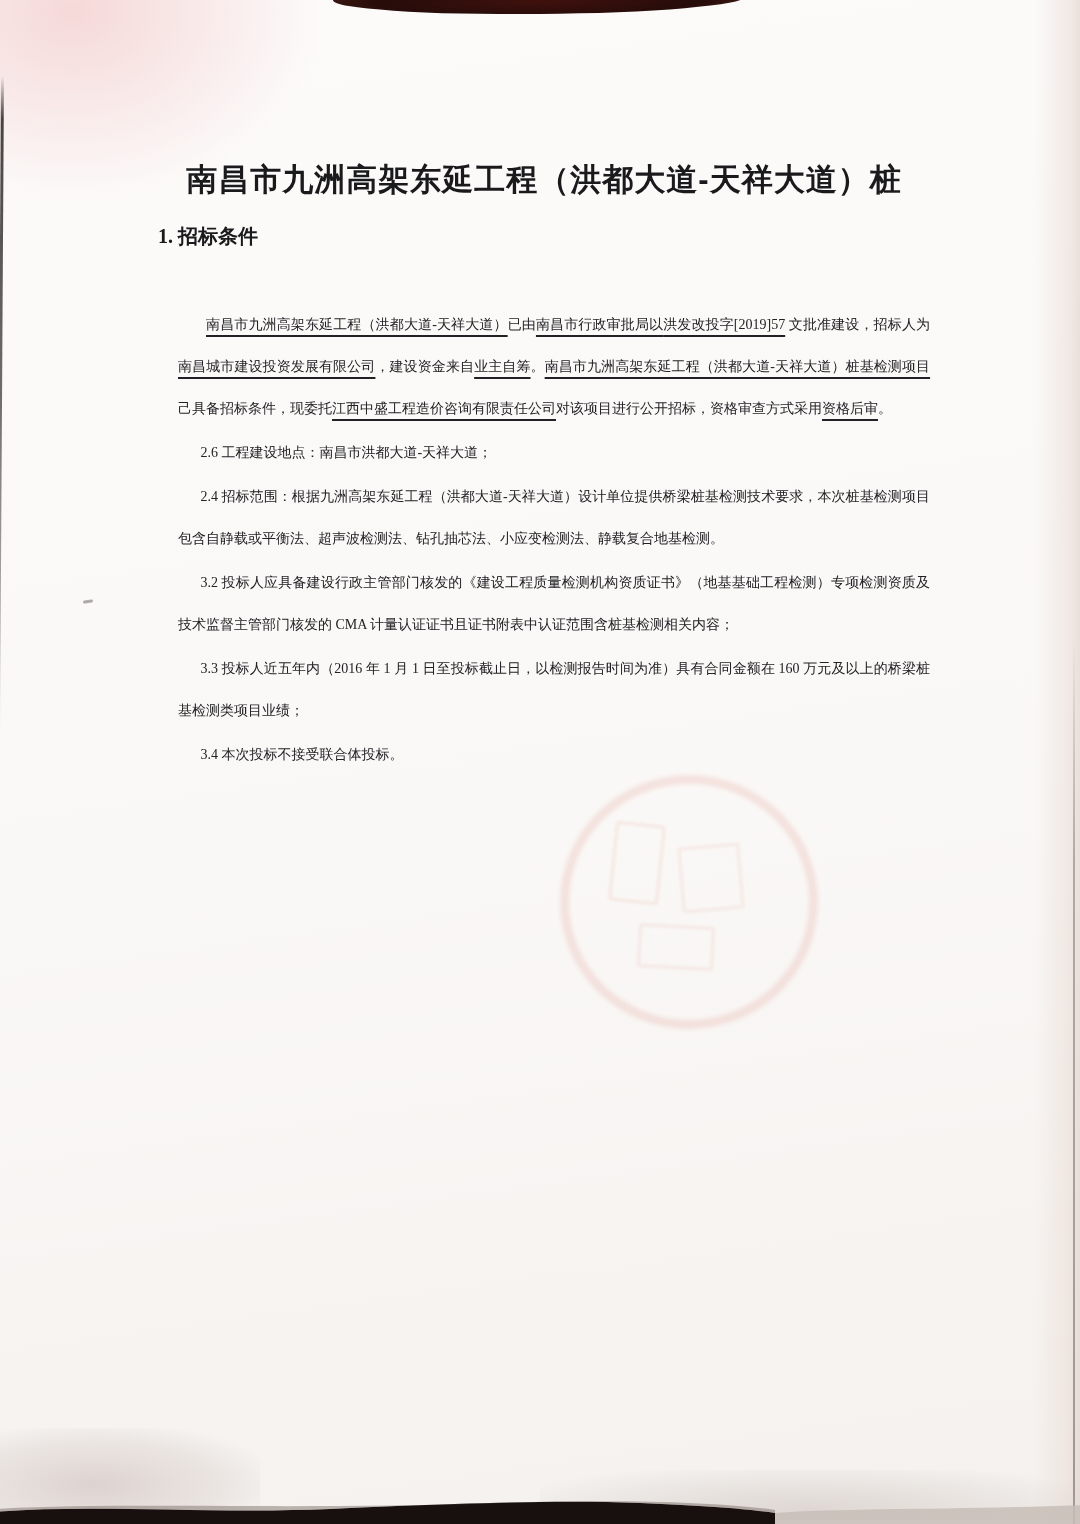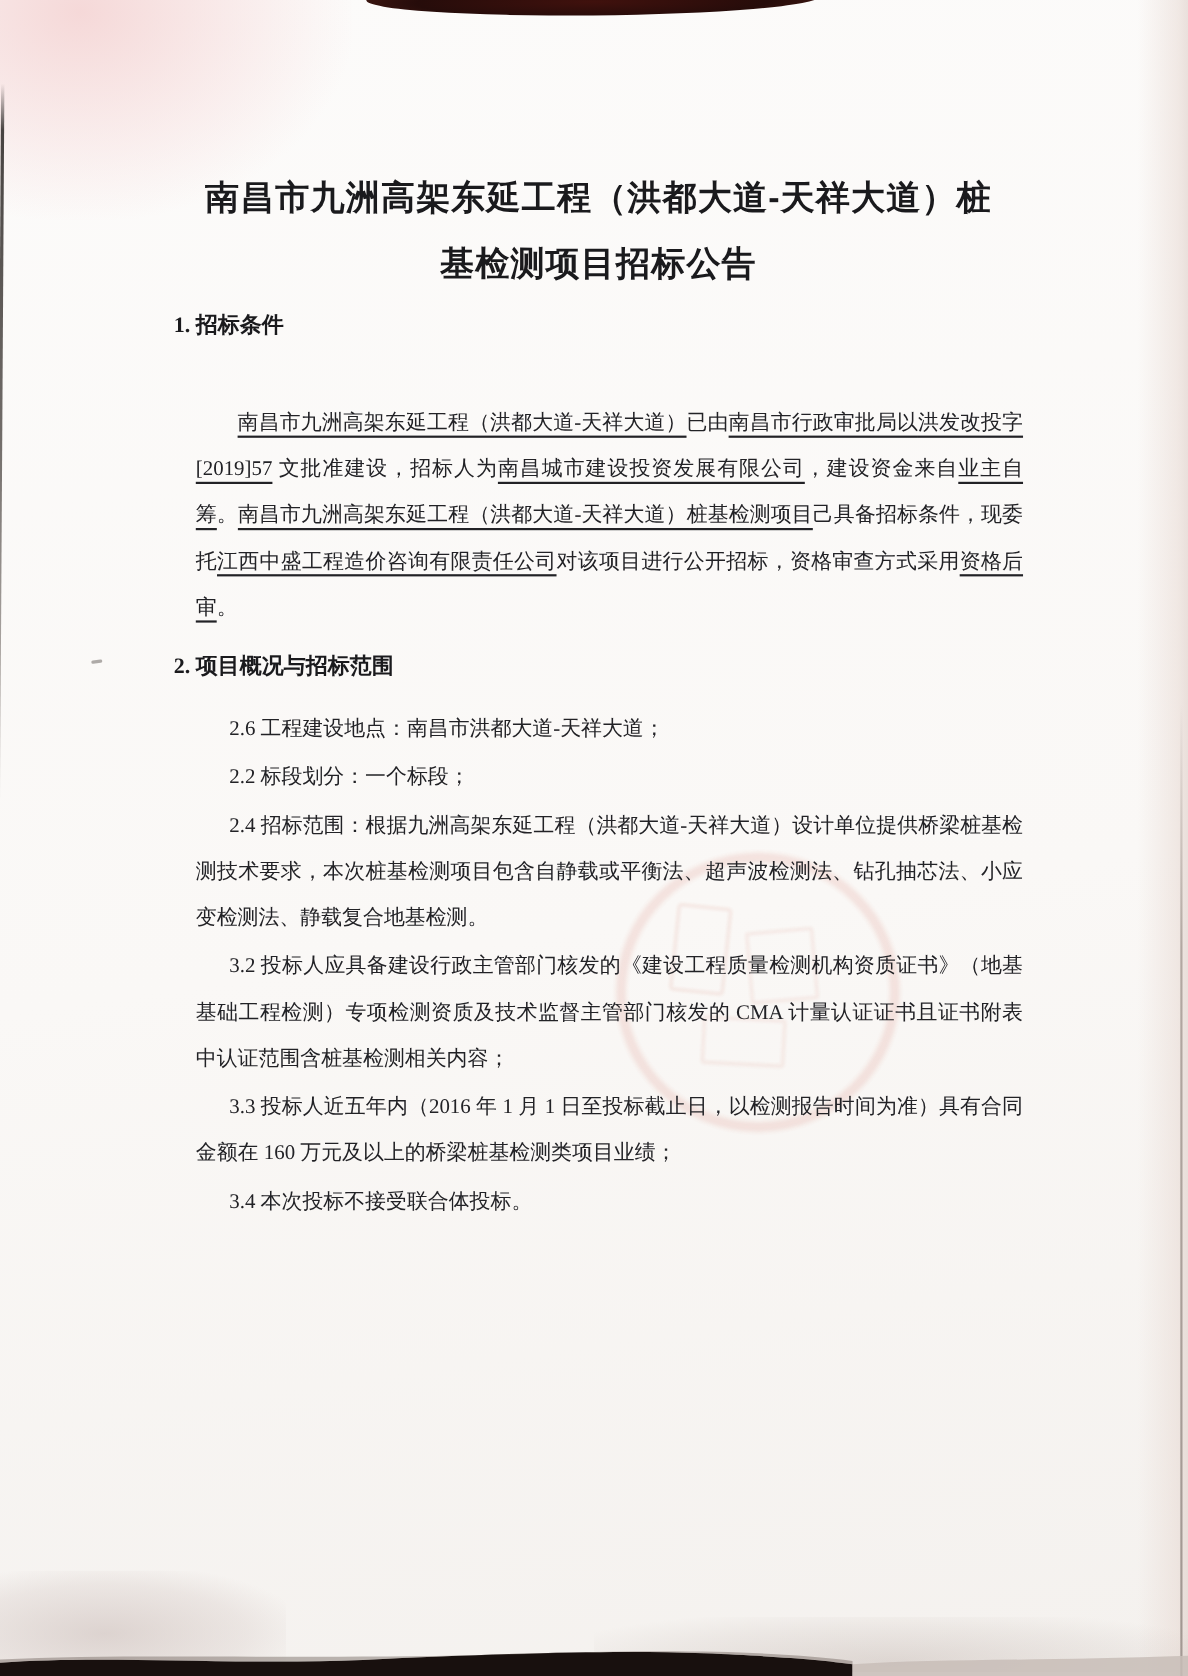--- a/index.html
+++ b/index.html
@@ -93,21 +93,21 @@
   .doc-title span{display:block;}
   .sec-heading{
     margin:16px 0 0 0;
     font-size:20px;line-height:32px;
     font-weight:bold;
     color:#1a1a1d;
   }
   .sec-heading.first{margin-top:10px;}
   .para{
     margin:2px 0 0 20px;
-    font-size:19px;line-height:42px;
+    font-size:14px;line-height:42px;
     text-align:justify;text-justify:inter-ideograph;
     color:#222226;
   }
   .para.intro{margin-top:52px;text-indent:2em;}
   .para.item{text-indent:1.6em;}
   .sec-heading + .para.item{margin-top:20px;}
   .u{
     text-decoration:underline;
     text-decoration-thickness:1.5px;
     text-underline-offset:6px;
@@ -130,29 +130,26 @@
   <div class="red-stamp">
     <div class="ring"></div>
     <div class="mark1"></div>
     <div class="mark2"></div>
     <div class="mark3"></div>
   </div>
 
   <div class="content">
     <h1 class="doc-title">
       <span>南昌市九洲高架东延工程（洪都大道-天祥大道）桩</span>
-      <span>基检测项目招标公告</span>
     </h1>
 
     <h2 class="sec-heading first">1. 招标条件</h2>
     <p class="para intro"><span class="u">南昌市九洲高架东延工程（洪都大道-天祥大道）</span><span>已由</span><span class="u">南昌市行政审批局以</span><span class="u">洪发改投字[2019]57</span><span> 文批准建设，招标人为</span><span class="u">南昌城市建设投资发展有限公司</span><span>，建设资金来自</span><span class="u">业主自筹</span><span>。</span><span class="u">南昌市九洲高架东延工程（洪都大道-天祥大道）桩基检测项目</span><span>己具备招标条件，现委托</span><span class="u">江西中盛工程造价咨询有限责任公司</span><span>对该项目进行公开招标，资格审查方式采用</span><span class="u">资格后审</span><span>。</span></p>
 
-    <h2 class="sec-heading">2. 项目概况与招标范围</h2>
     <p class="para item">2.6 工程建设地点：南昌市洪都大道-天祥大道；</p>
-    <p class="para item">2.2 标段划分：一个标段；</p>
     <p class="para item">2.4 招标范围：根据九洲高架东延工程（洪都大道-天祥大道）设计单位提供桥梁桩基检测技术要求，本次桩基检测项目包含自静载或平衡法、超声波检测法、钻孔抽芯法、小应变检测法、静载复合地基检测。</p>
 
     <p class="para item">3.2 投标人应具备建设行政主管部门核发的《建设工程质量检测机构资质证书》（地基基础工程检测）专项检测资质及技术监督主管部门核发的 CMA 计量认证证书且证书附表中认证范围含桩基检测相关内容；</p>
     <p class="para item">3.3 投标人近五年内（2016 年 1 月 1 日至投标截止日，以检测报告时间为准）具有合同金额在 160 万元及以上的桥梁桩基检测类项目业绩；</p>
     <p class="para item">3.4 本次投标不接受联合体投标。</p>
   </div>
 
   <svg class="scan-bottom-edge" width="1080" height="42" viewBox="0 0 1080 42">
     <path d="M-6,30 C90,22 210,32 330,27 C460,21 560,18 640,21 C710,24 748,27 775,31 L775,46 L-6,46 Z" fill="#18100e"></path>
     <path d="M775,31 C850,26 950,28 1086,23 L1086,46 L775,46 Z" fill="#c8bdb7" opacity="0.85"></path>

